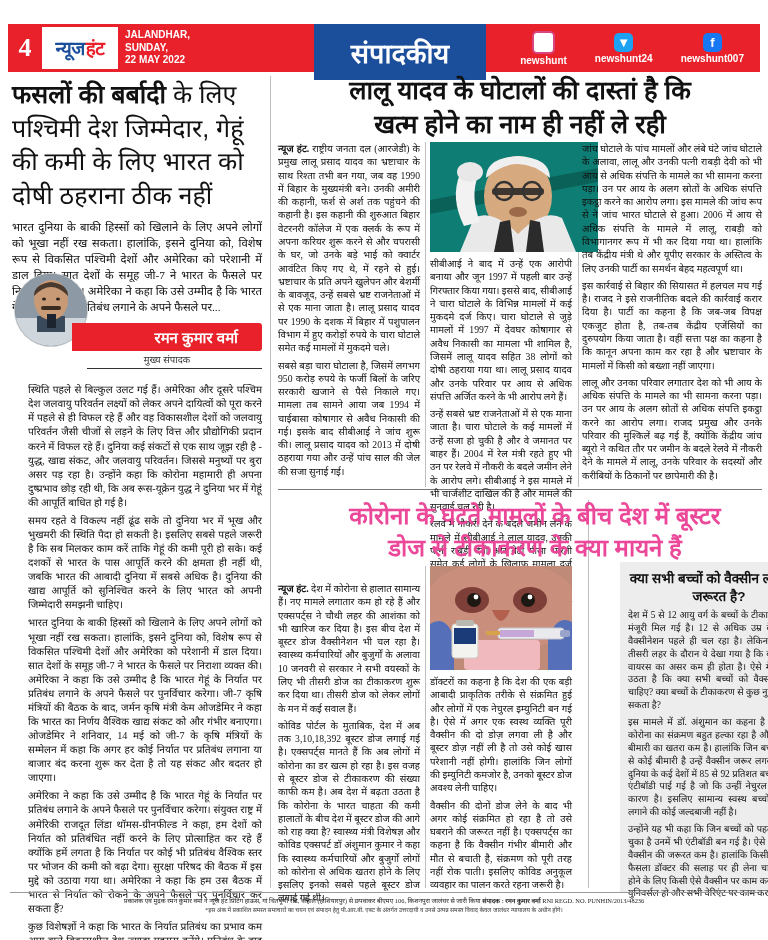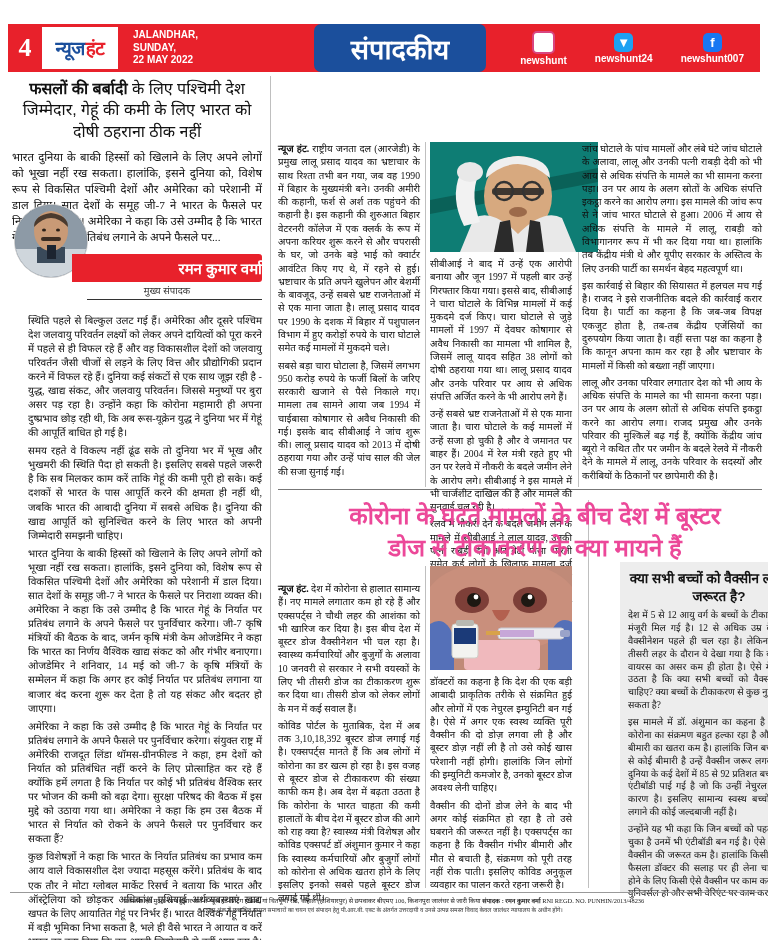--- a/index.html
+++ b/index.html
@@ -23,26 +23,26 @@
     color:#fff;font-weight:bold;font-size:26px;font-family:"Liberation Serif",serif;
   }
   .logo-box{
     width:76px;background:#ffffff;margin:3px 0;display:flex;align-items:center;
     justify-content:center;gap:1px;
   }
   .logo-n{color:#1b4f9c;font-weight:bold;font-size:19px;font-family:"Liberation Sans",sans-serif;letter-spacing:-0.5px;}
   .logo-h{color:#e8212b;font-weight:bold;font-size:19px;font-family:"Liberation Sans",sans-serif;letter-spacing:-0.5px;}
   .dateblock{
     display:flex;flex-direction:column;justify-content:center;
-    padding-left:15px;color:#fff;font-family:"Liberation Sans",sans-serif;
+    padding-left:7px;color:#fff;font-family:"Liberation Sans",sans-serif;
     font-weight:bold;font-size:10px;line-height:1.25;width:108px;
   }
   .section-banner{
-    position:absolute;left:306px;top:0;width:172px;height:48px;background:#1b4f9c;
-    display:flex;align-items:center;justify-content:center;border-radius:7px;
+    position:absolute;left:306px;top:0;width:172px;height:56px;background:#1b4f9c;
+    display:flex;align-items:center;justify-content:center;
   }
   .section-banner span{
     color:#fff;font-weight:bold;font-size:27px;font-family:"Liberation Sans",sans-serif;
   }
   .socials{
     position:absolute;right:6px;top:0;height:48px;display:flex;align-items:center;gap:28px;
     padding-right:10px;
   }
   .social{display:flex;flex-direction:column;align-items:center;justify-content:center;gap:1px;}
   .social .glyph{
@@ -55,35 +55,35 @@
   .social .handle{color:#fff;font-family:"Liberation Sans",sans-serif;font-weight:bold;font-size:10px;}
 
   
   .vrule{position:absolute;background:#bfbfbf;width:1px;}
   .hrule{position:absolute;background:#000;height:1px;}
 
   
   .left-col{position:absolute;left:12px;top:78px;width:250px;}
   .ed-headline{
     font-family:"Liberation Sans",sans-serif;
-    font-size:16px;line-height:1.34;font-weight:bold;color:#111;margin:0 0 7px 0;text-align:center;
+    font-size:25px;line-height:1.34;font-weight:bold;color:#111;margin:0 0 7px 0;
   }
   .ed-headline .light{font-weight:normal;}
   .ed-lead{
     font-size:11.3px;line-height:1.42;text-align:justify;margin:0;
   }
   .author-wrap{position:relative;height:66px;margin-top:2px;}
   .author-photo{
     position:absolute;left:2px;top:-44px;width:72px;height:72px;border-radius:50%;
     overflow:hidden;background:#6f7d8c;border:1px solid #cfcfcf;
   }
   .author-bar{
     position:absolute;left:60px;top:6px;width:190px;height:28px;background:#e8212b;
     border-radius:0 3px 3px 0;display:flex;align-items:center;justify-content:flex-end;
-    padding-right:0;box-sizing:border-box;text-align:center;
+    padding-right:24px;box-sizing:border-box;text-align:center;
   }
   .author-bar span{color:#fff;font-family:"Liberation Sans",sans-serif;font-weight:bold;font-size:15px;}
   .author-role{
     position:absolute;left:60px;top:36px;width:190px;text-align:center;
     font-size:9.6px;color:#333;font-family:Liberation Sans, sans-serif;
   }
   .author-line{position:absolute;left:75px;top:51px;width:175px;height:1px;background:#333;}
   .ed-body{font-size:10.2px;line-height:1.38;text-align:justify;}
   .ed-body p{margin:0 0 4px 16px;}
 
@@ -205,20 +205,24 @@
 
     <div class="ed-body">
       <p>स्थिति पहले से बिल्कुल उलट गई हैं। अमेरिका और दूसरे पश्चिम देश जलवायु परिवर्तन लक्ष्यों को लेकर अपने दायित्वों को पूरा करने में पहले से ही विफल रहे हैं और वह विकासशील देशों को जलवायु परिवर्तन जैसी चीजों से लड़ने के लिए वित्त और प्रौद्योगिकी प्रदान करने में विफल रहे हैं। दुनिया कई संकटों से एक साथ जूझ रही है - युद्ध, खाद्य संकट, और जलवायु परिवर्तन। जिससे मनुष्यों पर बुरा असर पड़ रहा है। उन्होंने कहा कि कोरोना महामारी ही अपना दुष्प्रभाव छोड़ रही थी, कि अब रूस-यूक्रेन युद्ध ने दुनिया भर में गेहूं की आपूर्ति बाधित हो गई है।</p>
       <p>समय रहते वे विकल्प नहीं ढूंढ सके तो दुनिया भर में भूख और भुखमरी की स्थिति पैदा हो सकती है। इसलिए सबसे पहले जरूरी है कि सब मिलकर काम करें ताकि गेहूं की कमी पूरी हो सके। कई दशकों से भारत के पास आपूर्ति करने की क्षमता ही नहीं थी, जबकि भारत की आबादी दुनिया में सबसे अधिक है। दुनिया की खाद्य आपूर्ति को सुनिश्चित करने के लिए भारत को अपनी जिम्मेदारी समझनी चाहिए।</p>
       <p>भारत दुनिया के बाकी हिस्सों को खिलाने के लिए अपने लोगों को भूखा नहीं रख सकता। हालांकि, इसने दुनिया को, विशेष रूप से विकसित पश्चिमी देशों और अमेरिका को परेशानी में डाल दिया। सात देशों के समूह जी-7 ने भारत के फैसले पर निराशा व्यक्त की। अमेरिका ने कहा कि उसे उम्मीद है कि भारत गेहूं के निर्यात पर प्रतिबंध लगाने के अपने फैसले पर पुनर्विचार करेगा। जी-7 कृषि मंत्रियों की बैठक के बाद, जर्मन कृषि मंत्री केम ओजडेमिर ने कहा कि भारत का निर्णय वैश्विक खाद्य संकट को और गंभीर बनाएगा। ओजडेमिर ने शनिवार, 14 मई को जी-7 के कृषि मंत्रियों के सम्मेलन में कहा कि अगर हर कोई निर्यात पर प्रतिबंध लगाना या बाजार बंद करना शुरू कर देता है तो यह संकट और बदतर हो जाएगा।</p>
       <p>अमेरिका ने कहा कि उसे उम्मीद है कि भारत गेहूं के निर्यात पर प्रतिबंध लगाने के अपने फैसले पर पुनर्विचार करेगा। संयुक्त राष्ट्र में अमेरिकी राजदूत लिंडा थॉमस-ग्रीनफील्ड ने कहा, हम देशों को निर्यात को प्रतिबंधित नहीं करने के लिए प्रोत्साहित कर रहे हैं क्योंकि हमें लगता है कि निर्यात पर कोई भी प्रतिबंध वैश्विक स्तर पर भोजन की कमी को बढ़ा देगा। सुरक्षा परिषद की बैठक में इस मुद्दे को उठाया गया था। अमेरिका ने कहा कि हम उस बैठक में भारत से निर्यात को रोकने के अपने फैसले पर पुनर्विचार कर सकता हैं?</p>
       <p>कुछ विशेषज्ञों ने कहा कि भारत के निर्यात प्रतिबंध का प्रभाव कम आय वाले विकासशील देश ज्यादा महसूस करेंगे। प्रतिबंध के बाद एक तौर ने मोटा ग्लोबल मार्केट रिसर्च ने बताया कि भारत और ऑस्ट्रेलिया को छोड़कर अधिकांश एशियाई अर्थव्यवस्थाएं खाद्य खपत के लिए आयातित गेहूं पर निर्भर हैं। भारत वैश्विक गेहूं निर्यात में बड़ी भूमिका निभा सकता है, भले ही वैसे भारत ने आयात व करें भारत का बड़ा दिया कि वह अपनी जिम्मेदारी से नहीं भाग रहा है। वाणिज्य सचिव बी.वी.आर. सुब्रह्मण्यम ने कहा कि प्रतिबंध तीन उद्देश्यों को पूरा करता है: 1) देश की खाद्य सुरक्षा को बनाए रखना, 2) संकट में पड़े लोगों की मदद करना, 3) भारत ने दिए विशेष रूप से अनुरोध करता हैं और भारत सरकार इस सन्दर्भ करने पर निर्णय लेगी, और 4) एक आपूर्तिकर्ता के रूप में भारत की सौंपा मौजूद आपूर्ति की पूरा करने की क्षमता। भारत ने वित्तीय वर्ष 2021-22 में 7 मिलियन टन गेहूं का निर्यात किया है। जबकि 1 अप्रैल से 14 मई के बीच देश से 16 या 17 मिलियन टन गेहूं का निर्यात किया गया है। इस साल भी कोविड पर के साथ पूर्व कृषि मंत्रालय को पूरा करने के लिए 25 मिलियन टन और गेहूं के निर्यात को अनुमति देने की स्थिति में हैं?</p>
     </div>
   </div>
 
+  <div class="main-head">
+    <div>लालू यादव के घोटालों की दास्तां है कि</div>
+    <div>खत्म होने का नाम ही नहीं ले रही</div>
+  </div>
 
   <div class="article1">
     <div class="a1-c1 body-txt">
       <p><span class="dateline">न्यूज हंट.</span> <span>राष्ट्रीय जनता दल (आरजेडी) के प्रमुख लालू प्रसाद यादव का भ्रष्टाचार के साथ रिश्ता तभी बन गया, जब वह 1990 में बिहार के मुख्यमंत्री बने। उनकी अमीरी की कहानी, फर्श से अर्श तक पहुंचने की कहानी है। इस कहानी की शुरुआत बिहार वेटरनरी कॉलेज में एक क्लर्क के रूप में अपना करियर शुरू करने से और चपरासी के घर, जो उनके बड़े भाई को क्वार्टर आवंटित किए गए थे, में रहने से हुई। भ्रष्टाचार के प्रति अपने खुलेपन और बेशर्मी के बावजूद, उन्हें सबसे भ्रष्ट राजनेताओं में से एक माना जाता है। लालू प्रसाद यादव पर 1990 के दशक में बिहार में पशुपालन विभाग में हुए करोड़ों रुपये के चारा घोटाले समेत कई मामलों में मुकदमे चले।</span></p>
       <p>सबसे बड़ा चारा घोटाला है, जिसमें लगभग 950 करोड़ रुपये के फर्जी बिलों के जरिए सरकारी खजाने से पैसे निकाले गए। मामला तब सामने आया जब 1994 में चाईबासा कोषागार से अवैध निकासी की गई। इसके बाद सीबीआई ने जांच शुरू की। लालू प्रसाद यादव को 2013 में दोषी ठहराया गया और उन्हें पांच साल की जेल की सजा सुनाई गई।</p>
     </div>
 
     <div class="a1-c2">
       <div class="lalu-photo">
         <svg width="168" height="110" viewBox="0 0 168 110">

